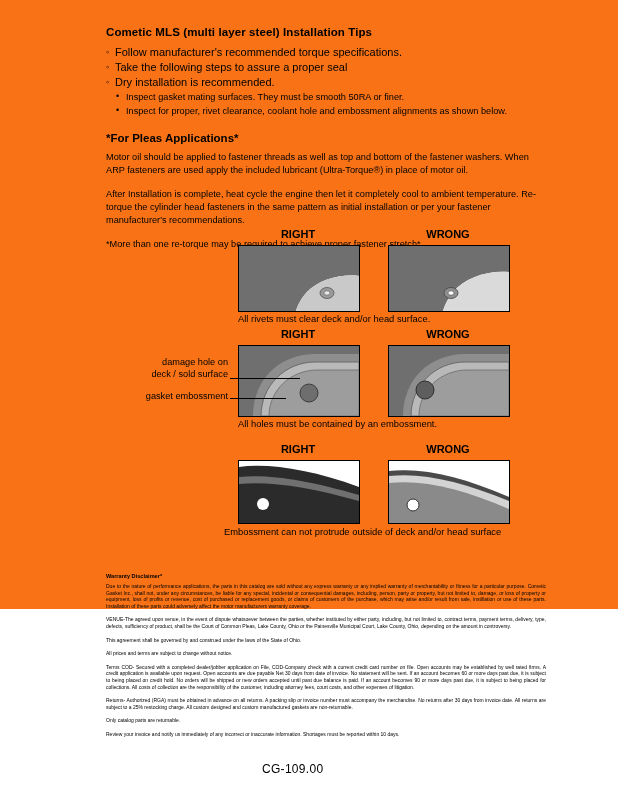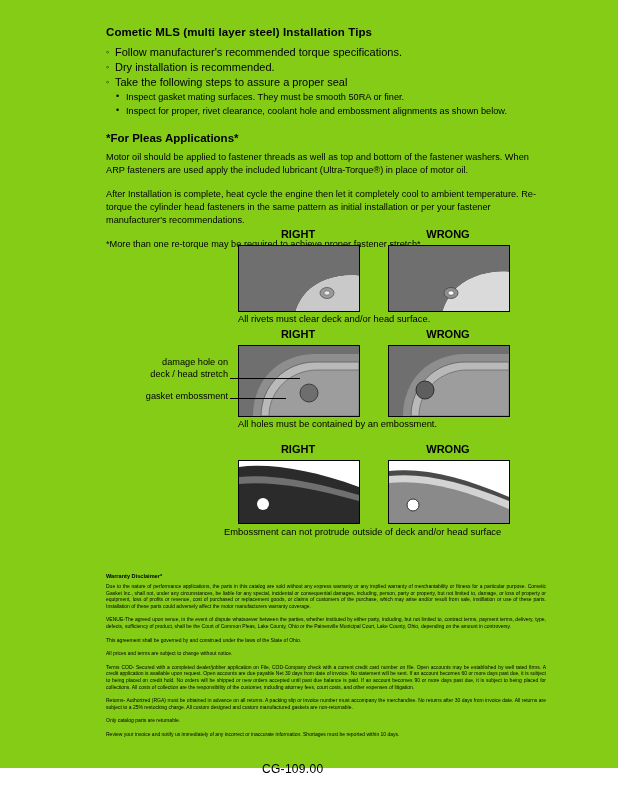--- a/index.html
+++ b/index.html
@@ -12,22 +12,22 @@
     height: 800px;
     font-family: "Liberation Sans", sans-serif;
     color: #000000;
     position: relative;
     overflow: hidden;
   }
   .page {
     position: absolute;
     left: 0; top: 0;
     width: 618px;
-    height: 768px;
-    background: #84cc16;
+    height: 609px;
+    background: #f97316;
   }
   .content {
     position: absolute;
     left: 106px;
     top: 26px;
     width: 440px;
   }
   h1.title {
     font-size: 11.5px;
     font-weight: bold;
@@ -153,22 +153,22 @@
 </head>
 <body>
 
 <div class="page">
 
   <div class="content">
     <h1 class="title">Cometic MLS (multi layer steel) Installation Tips</h1>
 
     <ul class="bullets">
       <li>Follow manufacturer's recommended torque specifications.</li>
+      <li>Take the following steps to assure a proper seal</li>
       <li>Dry installation is recommended.</li>
-      <li>Take the following steps to assure a proper seal</li>
     </ul>
     <ul class="sub">
       <li>Inspect gasket mating surfaces.  They must be smooth 50RA or finer.</li>
       <li>Inspect for proper, rivet clearance, coolant hole and embossment alignments as shown below.</li>
     </ul>
 
     <h2 class="subtitle">*For Pleas Applications*</h2>
     <p class="body">Motor oil should be applied to fastener threads as well as top and bottom of the fastener washers. When ARP fasteners are used apply the included lubricant (Ultra-Torque®) in place of motor oil.</p>
     <p class="body">After Installation is complete, heat cycle the engine then let it completely cool to ambient temperature. Re-torque the cylinder head fasteners in the same pattern as initial installation or per your fastener manufacturer's recommendations.</p>
     <p class="body">*More than one re-torque may be required to achieve proper fastener stretch*</p>
@@ -225,21 +225,21 @@
           <path d="M0,0 L120,0 L120,70 L0,70 Z" fill="#6f6f6f"></path>
           <path d="M14,70 C14,34 40,8 76,8 L120,8 L120,70 Z" fill="#8e8e8e"></path>
           <path d="M22,70 C22,40 46,16 76,16 L120,16 L120,70 Z" fill="#b9b9b9" stroke="#6a6a6a" stroke-width="1"></path>
           <path d="M30,70 C30,44 52,24 78,24 L120,24 L120,70 Z" fill="#9d9d9d" stroke="#6a6a6a" stroke-width="0.8"></path>
           <circle cx="36" cy="44" r="9" fill="#5e5e5e" stroke="#2e2e2e" stroke-width="1"></circle>
         </svg>
       </div>
 
       <div class="annot" style="left:100px; top:28px; width:128px;">
         <span>damage hole on</span><br>
-        <span>deck / head stretch</span>
+        <span>deck / sold surface</span>
       </div>
       <div class="leader" style="left:230px; top:50px; width:70px;"></div>
 
       <div class="annot" style="left:96px; top:62px; width:132px;">gasket embossment</div>
       <div class="leader" style="left:230px; top:70px; width:56px;"></div>
 
       <div class="caption" style="left:238px; top:90px; width:320px;">All holes must be contained by an embossment.</div>
     </div>
 
     <div class="figrow" style="height:110px; margin-top:10px;">

